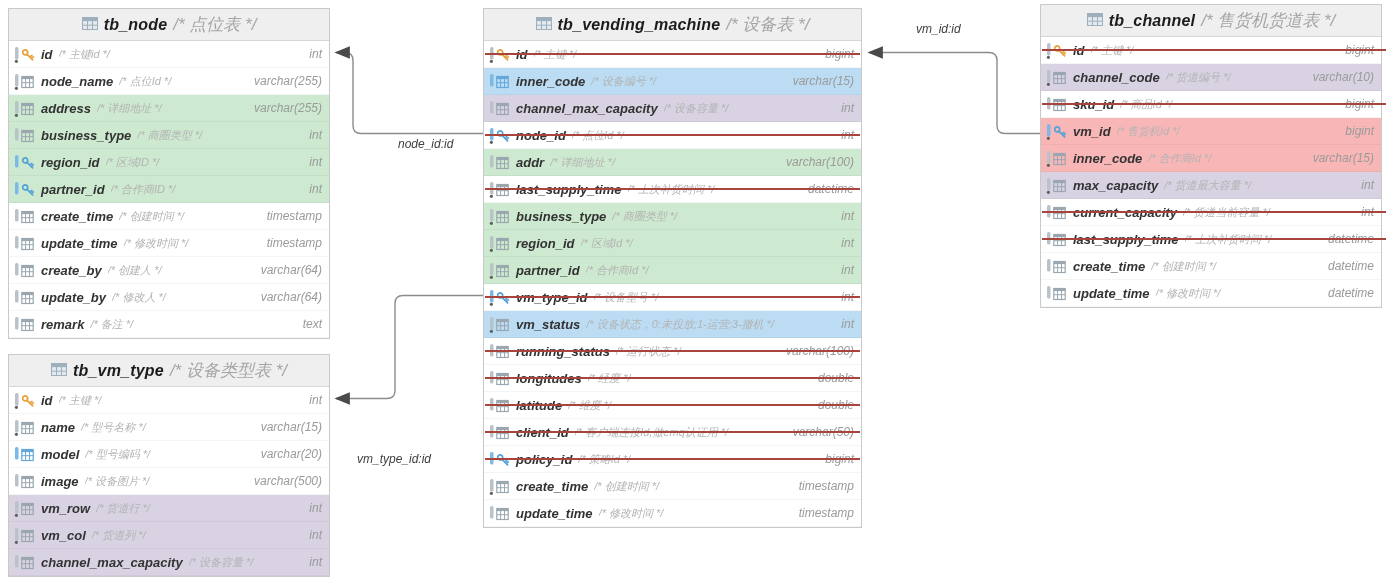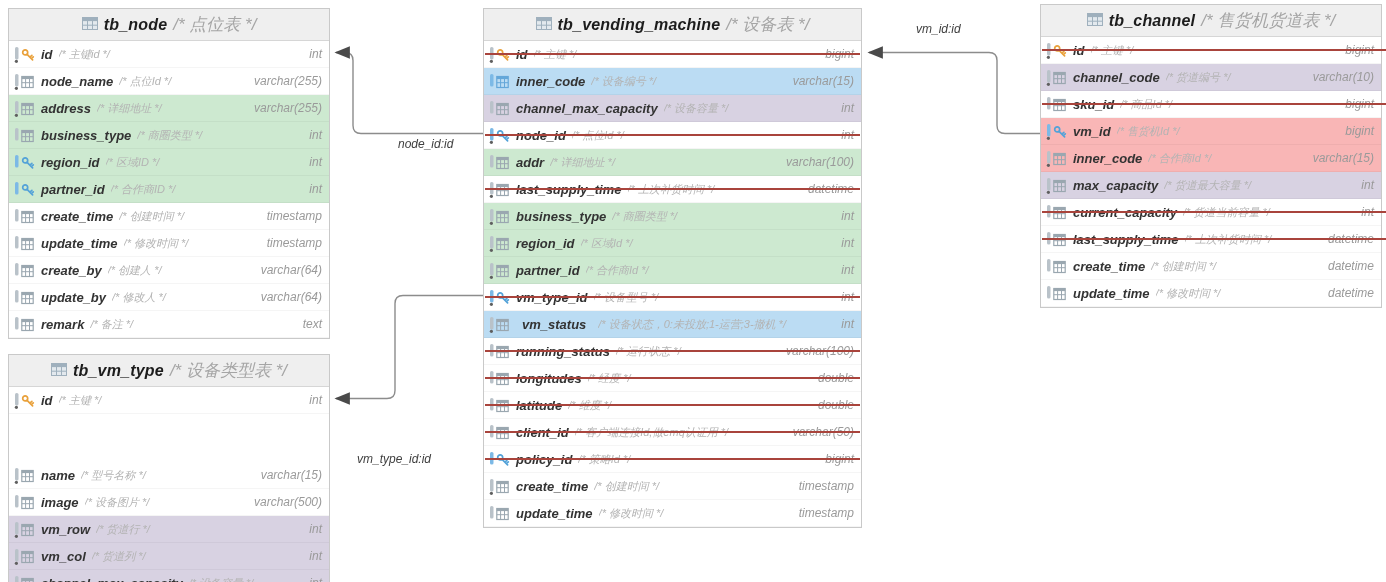--- a/index.html
+++ b/index.html
@@ -253,37 +253,54 @@
             </svg>
             <svg width="14" height="14" viewBox="0 0 14 14" style="margin-bottom:1px">
               <circle cx="4.2" cy="4.4" r="2.5" fill="none" stroke="#e9a13b" stroke-width="1.7"></circle>
               <path d="M6.1 6.3 L11.6 11.8 M8.9 9.1 L10.9 7.3 M10.4 10.6 L12.3 8.9" fill="none" stroke="#e9a13b" stroke-width="1.7" stroke-linecap="round"></path>
             </svg>
           </span>
           <span class="f-name">id</span>
           <span class="f-comment">/* 主键 */</span>
           <span class="f-type">int</span>
         </div>
-        <div class="f-row" style="background: rgb(255, 255, 255); margin-top: 48px;">
+        <div class="f-row" style="background: rgb(255, 255, 255);">
           <span class="f-icons">
             <svg width="6" height="17" viewBox="0 0 6 17">
               <rect x="1" y="1" width="3.5" height="12.5" rx="1.6" fill="#b9c2c9"></rect>
               <circle cx="2.4" cy="15.3" r="1.6" fill="#5f5f5f"></circle>
             </svg>
             <svg width="13" height="14" viewBox="0 0 13 14" style="margin-bottom:1px">
               <rect x="0.8" y="1.5" width="11.4" height="11" fill="none" stroke="#9aa7b0" stroke-width="1.2"></rect>
               <rect x="0.8" y="1.5" width="11.4" height="2.6" fill="#9aa7b0"></rect>
               <line x1="4.6" y1="1.5" x2="4.6" y2="12.5" stroke="#9aa7b0" stroke-width="1"></line>
               <line x1="8.5" y1="1.5" x2="8.5" y2="12.5" stroke="#9aa7b0" stroke-width="1"></line>
               <line x1="0.8" y1="7.7" x2="12.2" y2="7.7" stroke="#9aa7b0" stroke-width="1"></line>
             </svg>
           </span>
           <span class="f-name">name</span>
           <span class="f-comment">/* 型号名称 */</span>
           <span class="f-type">varchar(15)</span>
+        </div>
+        <div class="f-row" style="background: rgb(255, 255, 255);">
+          <span class="f-icons">
+            <svg width="6" height="17" viewBox="0 0 6 17">
+              <rect x="1" y="1" width="3.5" height="12.5" rx="1.6" fill="#7cb9e6"></rect>
+            </svg>
+            <svg width="13" height="14" viewBox="0 0 13 14" style="margin-bottom:1px">
+              <rect x="0.8" y="1.5" width="11.4" height="11" fill="none" stroke="#64a7d9" stroke-width="1.2"></rect>
+              <rect x="0.8" y="1.5" width="11.4" height="2.6" fill="#64a7d9"></rect>
+              <line x1="4.6" y1="1.5" x2="4.6" y2="12.5" stroke="#64a7d9" stroke-width="1"></line>
+              <line x1="8.5" y1="1.5" x2="8.5" y2="12.5" stroke="#64a7d9" stroke-width="1"></line>
+              <line x1="0.8" y1="7.7" x2="12.2" y2="7.7" stroke="#64a7d9" stroke-width="1"></line>
+            </svg>
+          </span>
+          <span class="f-name">model</span>
+          <span class="f-comment">/* 型号编码 */</span>
+          <span class="f-type">varchar(20)</span>
         </div>
         <div class="f-row" style="background: rgb(255, 255, 255); justify-content: center;">
           <span class="f-icons">
             <svg width="6" height="17" viewBox="0 0 6 17">
               <rect x="1" y="1" width="3.5" height="12.5" rx="1.6" fill="#b9c2c9"></rect>
             </svg>
             <svg width="13" height="14" viewBox="0 0 13 14" style="margin-bottom:1px">
               <rect x="0.8" y="1.5" width="11.4" height="11" fill="none" stroke="#9aa7b0" stroke-width="1.2"></rect>
               <rect x="0.8" y="1.5" width="11.4" height="2.6" fill="#9aa7b0"></rect>
               <line x1="4.6" y1="1.5" x2="4.6" y2="12.5" stroke="#9aa7b0" stroke-width="1"></line>
@@ -529,21 +546,21 @@
             <svg width="14" height="14" viewBox="0 0 14 14" style="margin-bottom:1px">
               <circle cx="4.2" cy="4.4" r="2.5" fill="none" stroke="#53a2d8" stroke-width="1.7"></circle>
               <path d="M6.1 6.3 L11.6 11.8 M8.9 9.1 L10.9 7.3 M10.4 10.6 L12.3 8.9" fill="none" stroke="#53a2d8" stroke-width="1.7" stroke-linecap="round"></path>
             </svg>
           </span>
           <span class="f-name">vm_type_id</span>
           <span class="f-comment">/* 设备型号 */</span>
           <span class="f-type">int</span>
           <div class="strike"></div>
         </div>
-        <div class="f-row" style="background: rgb(187, 220, 243); gap: 6px;">
+        <div class="f-row" style="background: rgb(187, 220, 243);">
           <span class="f-icons">
             <svg width="6" height="17" viewBox="0 0 6 17">
               <rect x="1" y="1" width="3.5" height="12.5" rx="1.6" fill="#b9c2c9"></rect>
               <circle cx="2.4" cy="15.3" r="1.6" fill="#5f5f5f"></circle>
             </svg>
             <svg width="13" height="14" viewBox="0 0 13 14" style="margin-bottom:1px">
               <rect x="0.8" y="1.5" width="11.4" height="11" fill="none" stroke="#9aa7b0" stroke-width="1.2"></rect>
               <rect x="0.8" y="1.5" width="11.4" height="2.6" fill="#9aa7b0"></rect>
               <line x1="4.6" y1="1.5" x2="4.6" y2="12.5" stroke="#9aa7b0" stroke-width="1"></line>
               <line x1="8.5" y1="1.5" x2="8.5" y2="12.5" stroke="#9aa7b0" stroke-width="1"></line>

